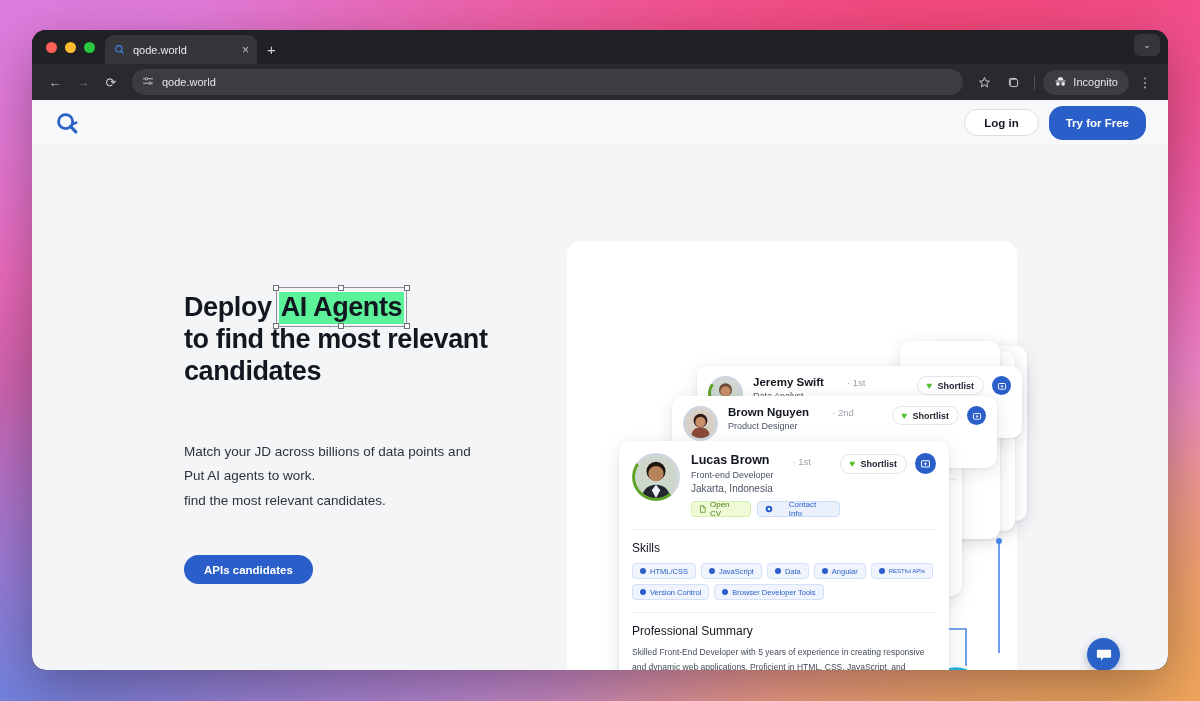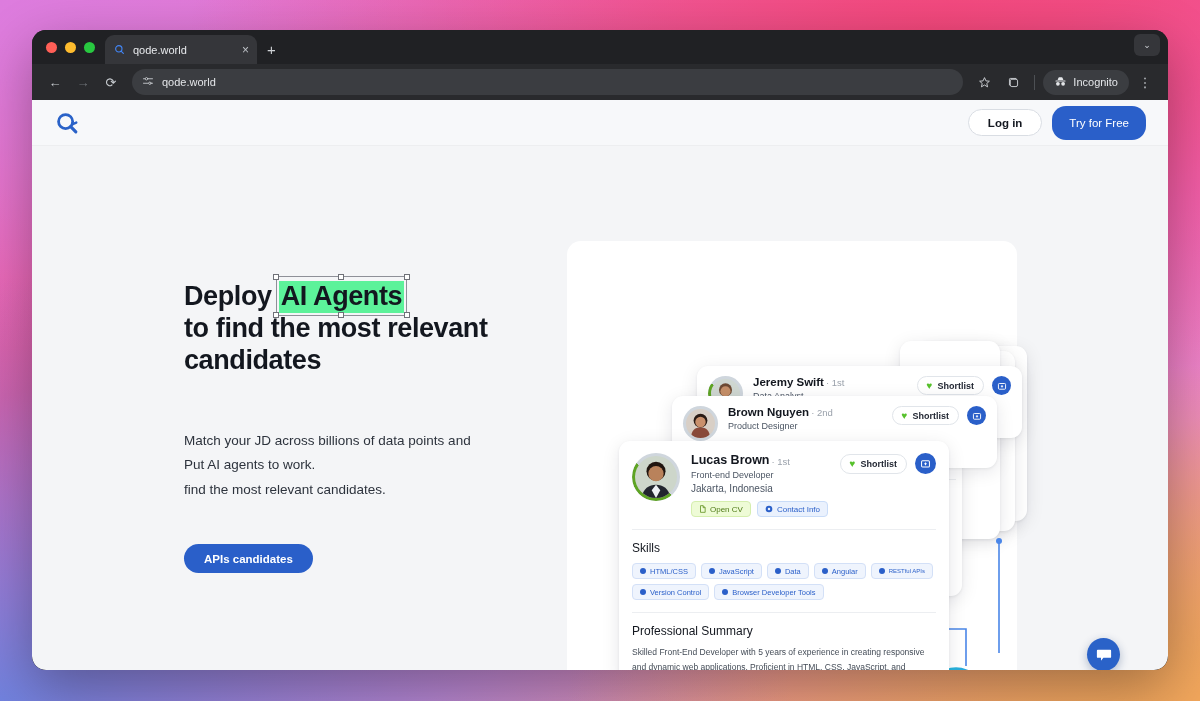--- a/index.html
+++ b/index.html
@@ -102,28 +102,28 @@
   }
   .logo { width: 28px; height: 28px; display: flex; align-items: center; }
   .header-actions { margin-left: auto; display: flex; align-items: center; gap: 10px; }
   .btn-login {
     height: 27px; padding: 0 19px; border-radius: 14px; background: #ffffff;
     border: 1px solid #d9dde3; color: #13171f; font-size: 11.5px; font-weight: bold;
     display: flex; align-items: center; cursor: pointer;
   }
   .btn-try {
     height: 34px; padding: 0 17px; border-radius: 14px; background: #2a5fc9;
-    color: #fff; font-size: 11.5px; font-weight: normal;
+    color: #fff; font-size: 11.5px; font-weight: bold;
     display: flex; align-items: center; cursor: pointer; border: none;
   }
 
   .hero { position: relative; height: 100%; }
 
   
-  .hero-left { position: absolute; left: 152px; top: 135px; width: 400px; }
+  .hero-left { position: absolute; left: 152px; top: 146px; width: 400px; }
   h1.headline {
     font-size: 27px; line-height: 1.18; color: #13171f; font-weight: bold;
     letter-spacing: -0.4px;
   }
   .sel-wrap { position: relative; display: inline-block; }
   .sel-text {
     background: #5cf29a; padding: 0 2px; display: inline-block;
   }
   .sel-box {
     position: absolute; left: -3px; top: -5px; right: -3px; bottom: -3px;
@@ -164,21 +164,21 @@
   .row { display: flex; align-items: flex-start; }
   .avatar-ring {
     border-radius: 50%; flex: none; position: relative; overflow: hidden;
     background: #cfd6dd;
   }
   .av-img { position: absolute; inset: 3px; border-radius: 50%; overflow: hidden; }
   .otw-ring {
     position: absolute; inset: 0; border-radius: 50%;
     background: conic-gradient(from 140deg, #5ea423 0deg 165deg, rgba(94,164,35,0) 165deg 360deg);
   }
-  .name-line { display: flex; align-items: flex-end; gap: 2px; }
+  .name-line { display: flex; align-items: flex-end; gap: 23px; }
   .cname { font-size: 11.5px; font-weight: bold; color: #13171f; }
   .cdeg { font-size: 9.5px; color: #9aa1ab; }
   .crole { font-size: 9px; color: #4b5563; margin-top: 3px; }
   .cloc { font-size: 10px; color: #4b5563; margin-top: 3px; }
   .shortlist {
     display: inline-flex; align-items: center; gap: 5px; height: 19px;
     padding: 0 9px; border-radius: 10px; background: #fff;
     border: 1px solid #e1e5ea; font-size: 9px; font-weight: bold; color: #1f2430;
     cursor: pointer;
   }
@@ -187,21 +187,21 @@
     width: 19px; height: 19px; border-radius: 50%; background: #2a5fc9;
     display: flex; align-items: center; justify-content: center; cursor: pointer;
   }
   .chips { display: flex; gap: 6px; margin-top: 7px; }
   .chip-cv {
     display: inline-flex; align-items: center; gap: 4px; height: 16px; padding: 0 7px;
     border-radius: 4px; background: #eefbd6; border: 1px solid #d5eeae;
     color: #4e7a16; font-size: 8px; cursor: pointer;
   }
   .chip-ci {
-    display: inline-flex; align-items: center; gap: 4px; height: 16px; padding: 0 7px;
+    display: inline-flex; align-items: center; gap: 16px; height: 16px; padding: 0 7px;
     border-radius: 4px; background: #eaf1fd; border: 1px solid #c9dcf8;
     color: #2a5fc9; font-size: 8px; cursor: pointer;
   }
   .sec-h { font-size: 12px; font-weight: normal; color: #13171f; }
   .skills-wrap { display: flex; flex-wrap: wrap; gap: 5px; margin-top: 8px; }
   .skill {
     display: inline-flex; align-items: center; gap: 4px; height: 16px; padding: 0 7px;
     border-radius: 4px; background: #eff4fd; border: 1px solid #d3e0f7;
     color: #2a5fc9; font-size: 7.5px; cursor: pointer; white-space: nowrap;
   }

